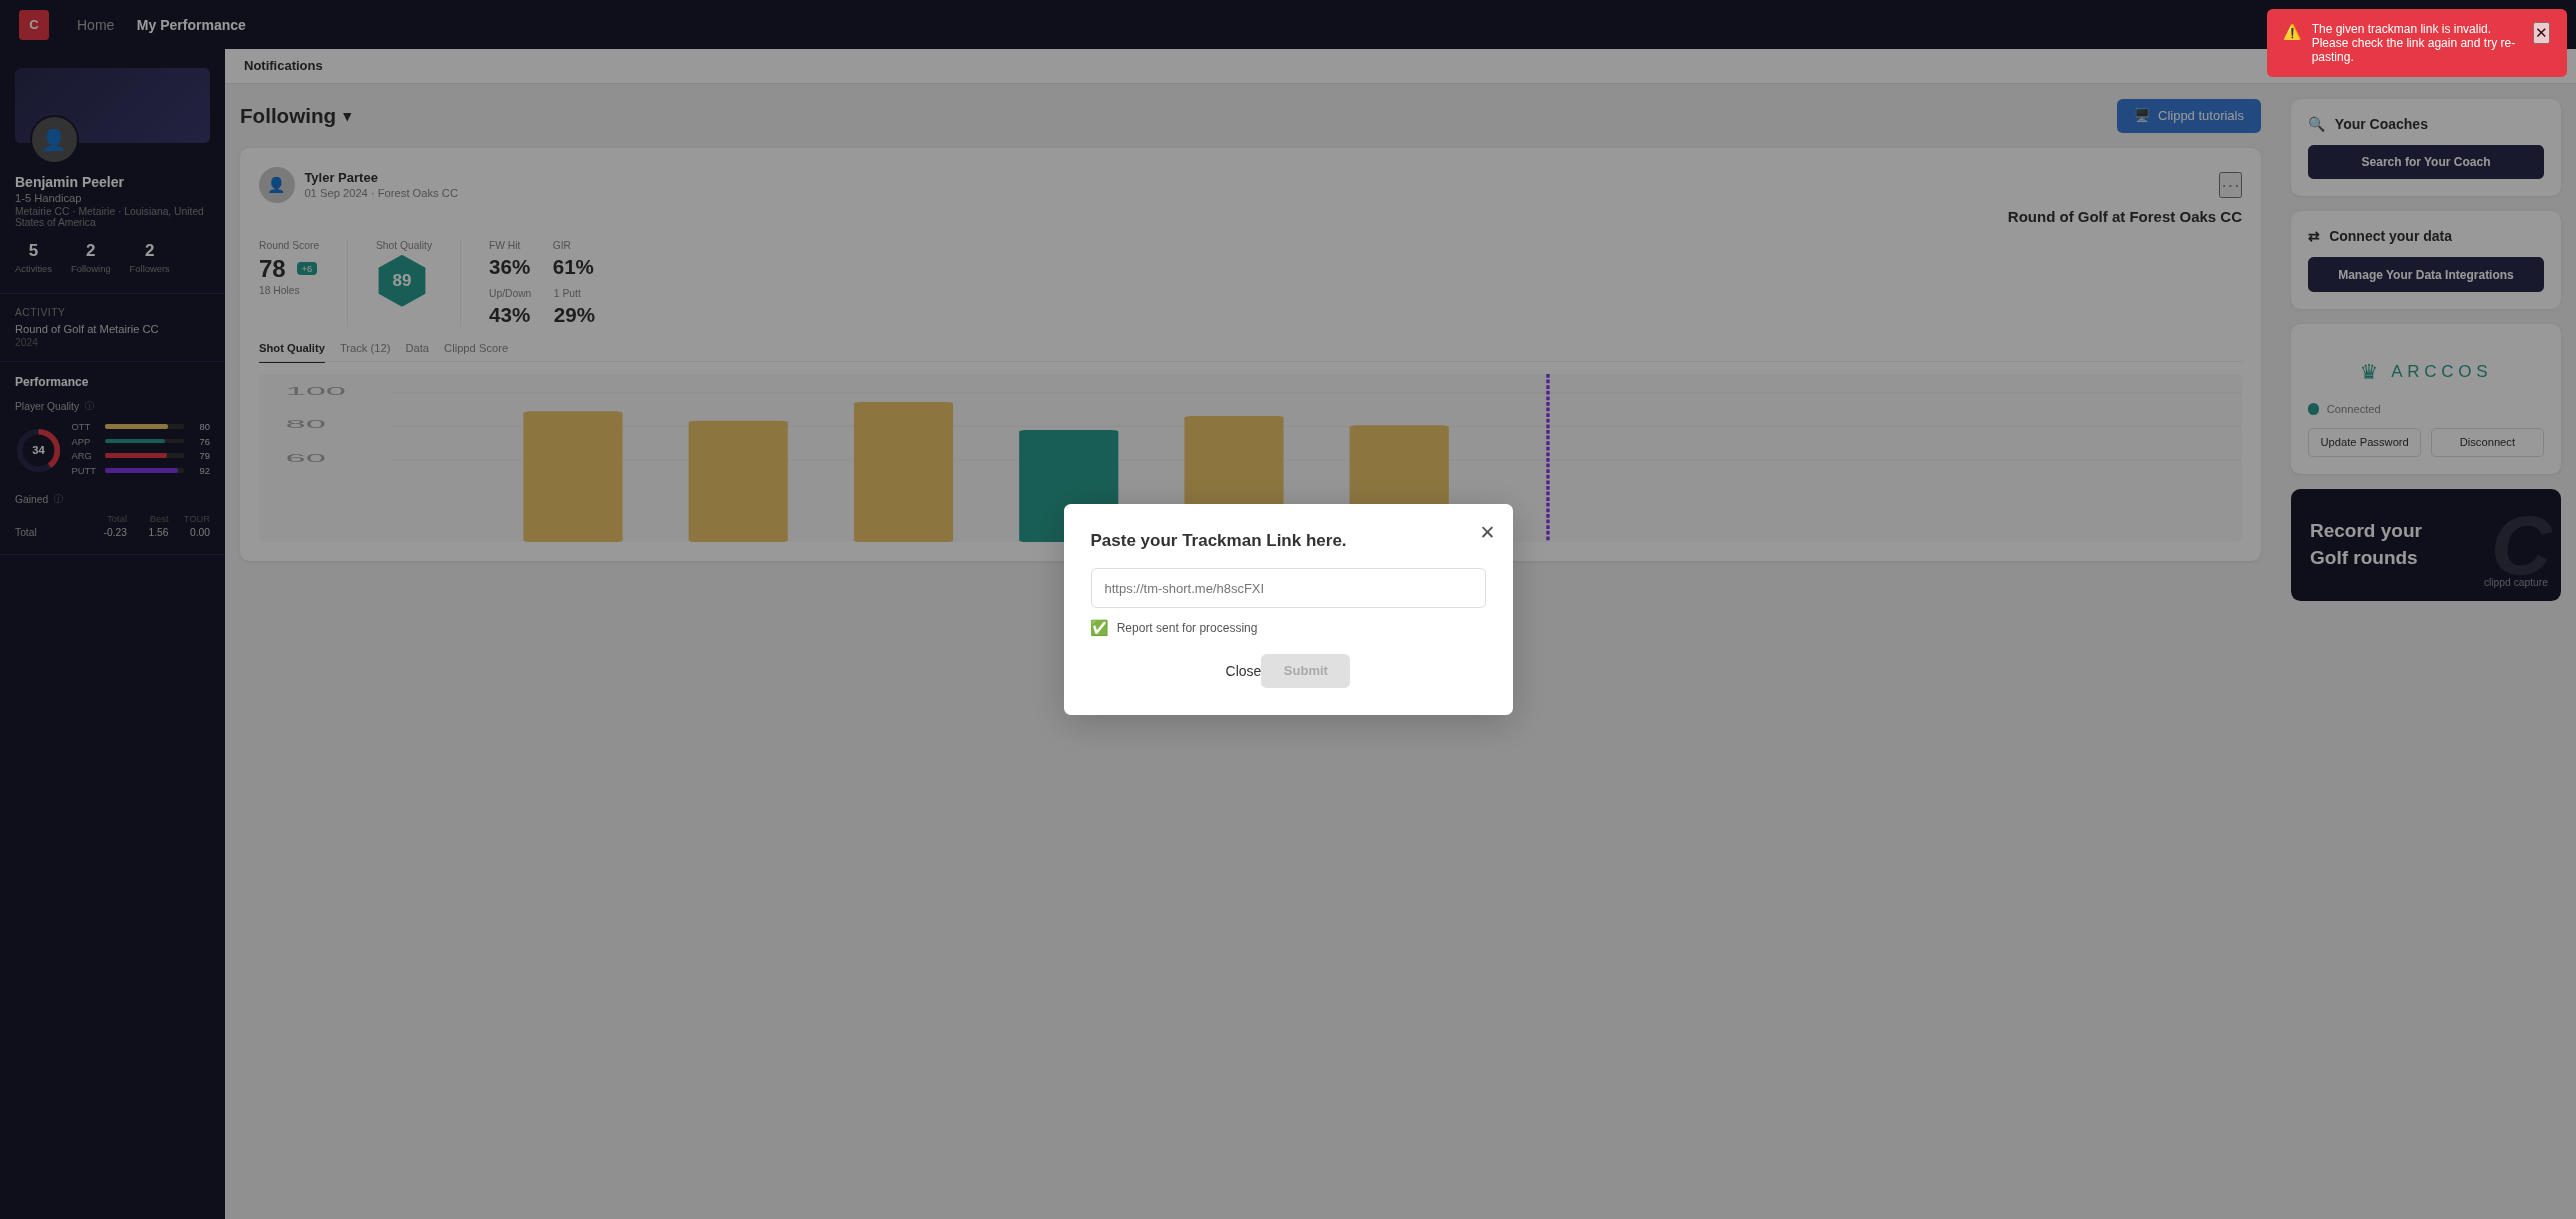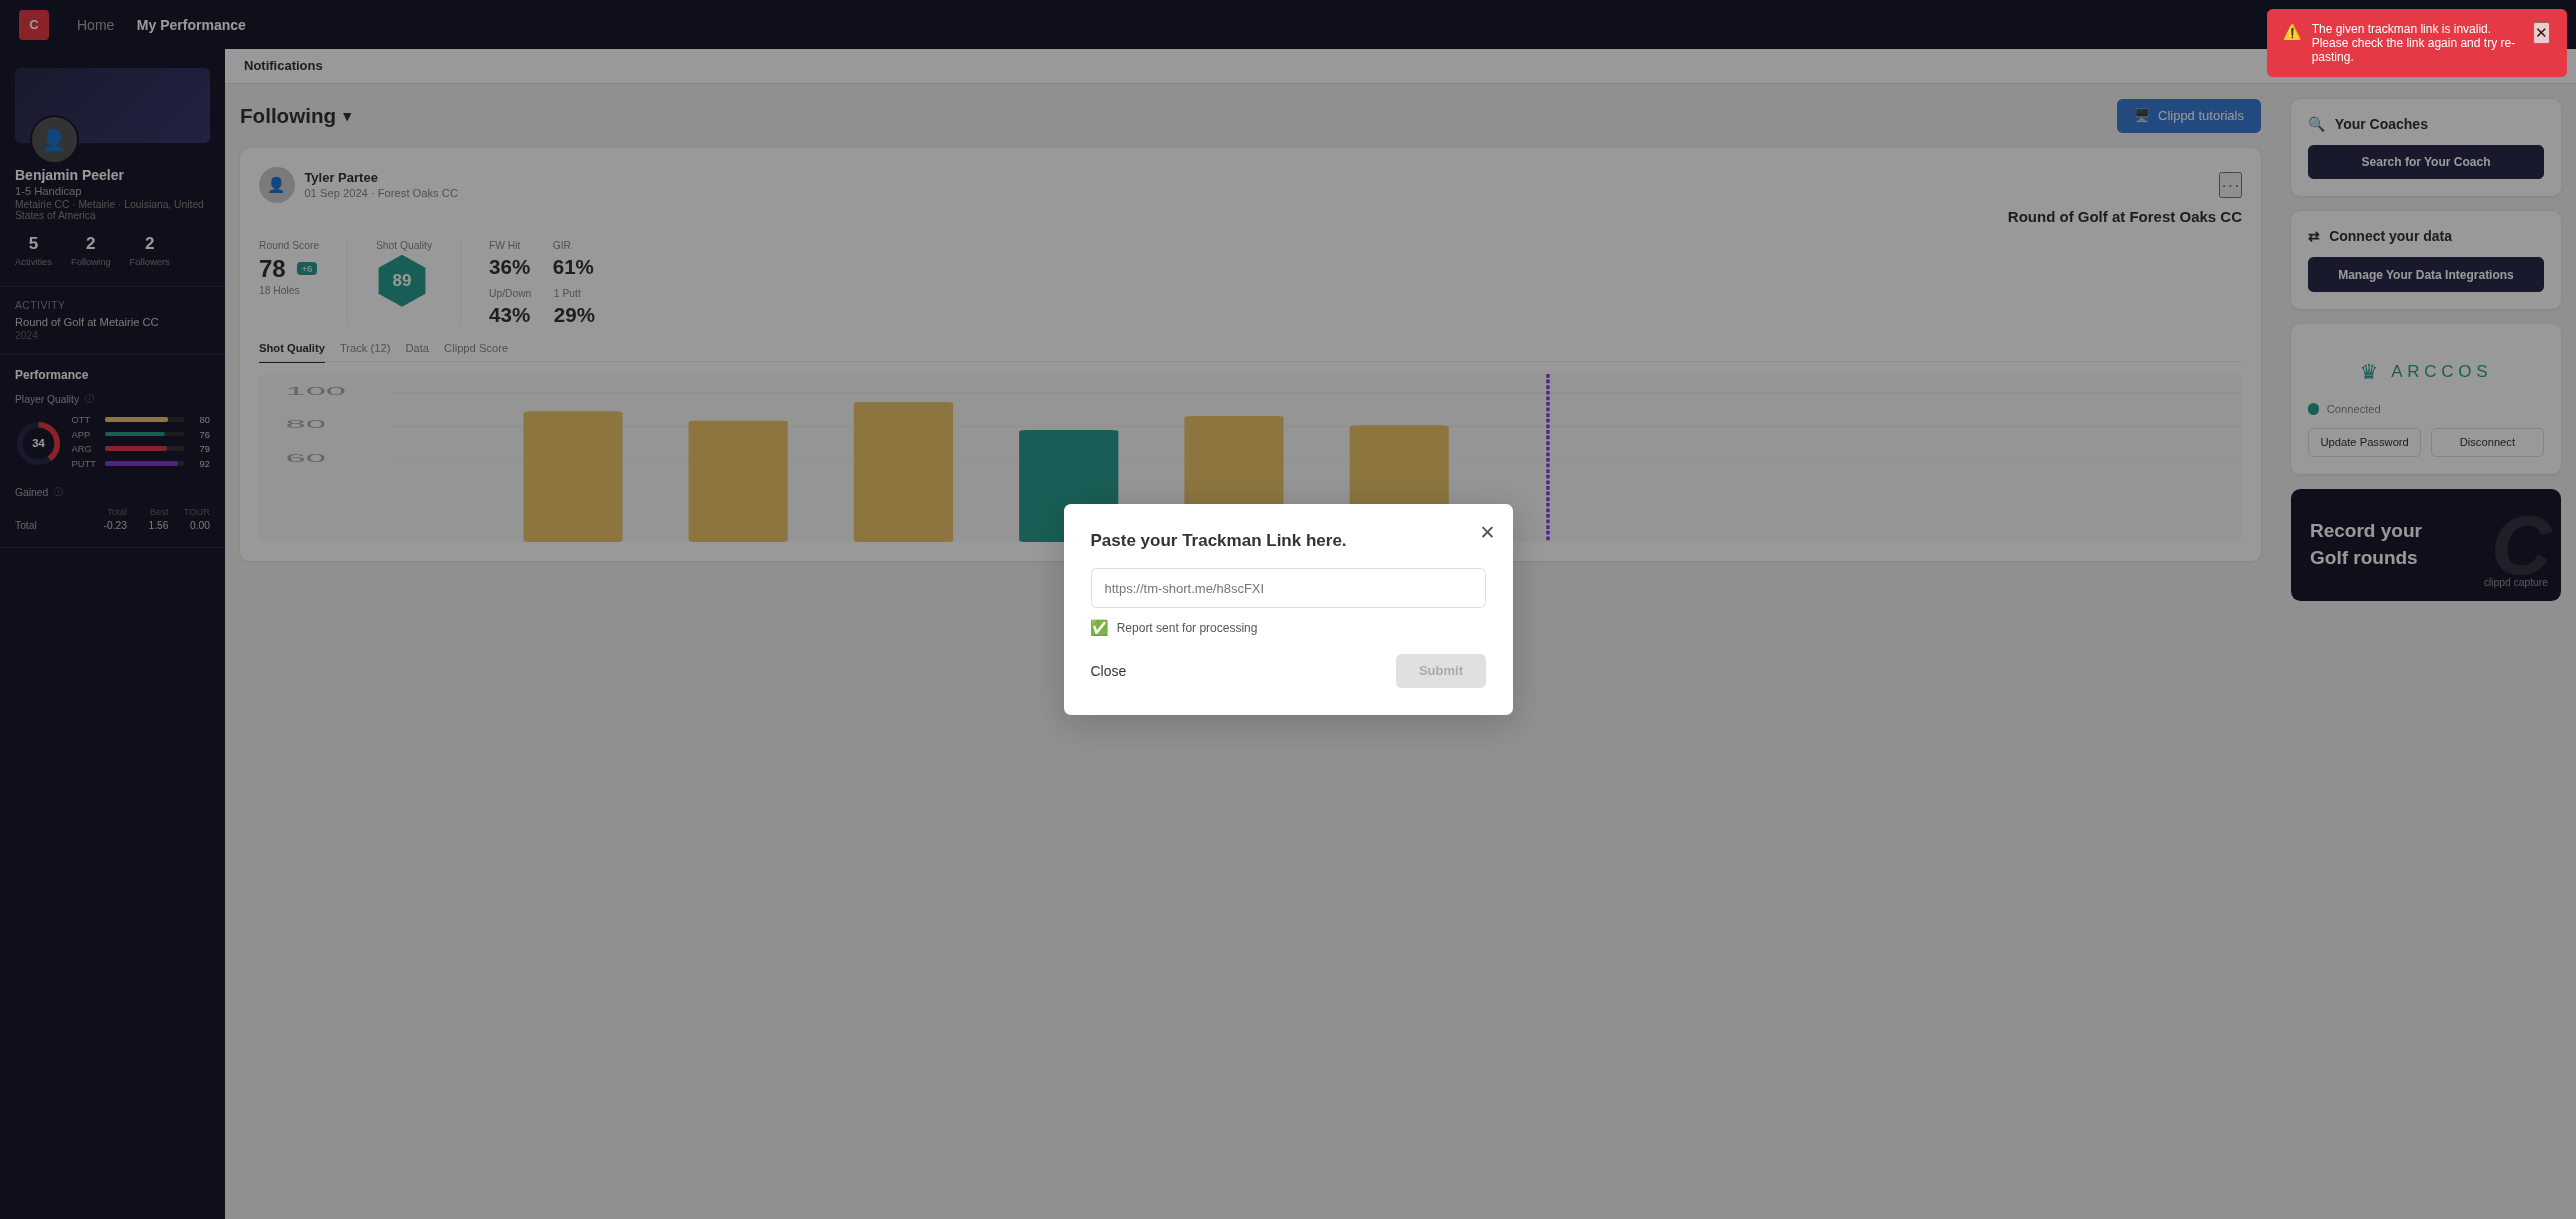--- a/index.html
+++ b/index.html
@@ -46,21 +46,21 @@
     }
     .profile-bg {
       height: 75px; background: linear-gradient(135deg, #2a2a4e 0%, #3a3a6e 100%);
       border-radius: 5.6px; margin-bottom: -28px; position: relative;
     }
     .profile-avatar {
       width: 49px; height: 49px; border-radius: 50%; background: #555; border: 2.8px solid #1a1a2e;
       display: flex; align-items: center; justify-content: center; color: #aaa;
       margin-left: 15px; position: relative; z-index: 1; font-size: 20.6px;
     }
-    .profile-name { font-size: 14px; font-weight: 700; margin-top: 3px; }
+    .profile-name { font-size: 14px; font-weight: 700; margin-top: 10px; }
     .profile-handicap { font-size: 11.2px; color: #aaa; margin-top: 1.9px; }
     .profile-location { font-size: 10.3px; color: #888; margin-top: 1.9px; }
     .profile-stats { display: flex; gap: 19px; margin-top: 13px; }
     .profile-stat { text-align: center; }
     .profile-stat-value { font-size: 17px; font-weight: 700; }
     .profile-stat-label { font-size: 9.4px; color: #888; margin-top: 1.9px; }
 
     .sidebar-activity { padding: 13px 15px; border-bottom: 0.9px solid #2a2a4e; }
     .sidebar-activity-title { font-size: 10.3px; color: #888; margin-bottom: 5.6px; text-transform: uppercase; letter-spacing: 0.5px; }
     .sidebar-activity-value { font-size: 11.2px; color: #ccc; }
@@ -183,21 +183,21 @@
       box-shadow: 0 7.5px 37px rgba(0,0,0,0.2); position: relative;
     }
     .modal-title { font-size: 17px; font-weight: 600; margin-bottom: 17px; }
     .modal-close { position: absolute; top: 17px; right: 17px; font-size: 19px; cursor: pointer; color: #555; background: none; border: none; }
     .modal-input {
       width: 100%; border: 0.9px solid #ddd; border-radius: 5.6px; padding: 11.2px 13px;
       font-size: 13px; color: #999; outline: none; margin-bottom: 11.2px;
     }
     .modal-status { display: flex; align-items: center; gap: 7.5px; font-size: 12px; color: #555; margin-bottom: 17px; }
     .status-check { color: #2a9d8f; font-size: 15px; }
-    .modal-actions { display: flex; align-items: center; justify-content: space-between; }
+    .modal-actions { display: flex; align-items: center; justify-content: center; }
     .modal-close-btn {
       background: none; border: none; font-size: 14px; cursor: pointer; color: #333; font-weight: 500;
     }
     .modal-submit-btn {
       background: #e0e0e0; color: #aaa; border: none; border-radius: 5.6px;
       padding: 9.4px 22.5px; font-size: 13px; cursor: not-allowed; font-weight: 600;
     }
 
     
     ::-webkit-scrollbar { width: 3.7px; }

